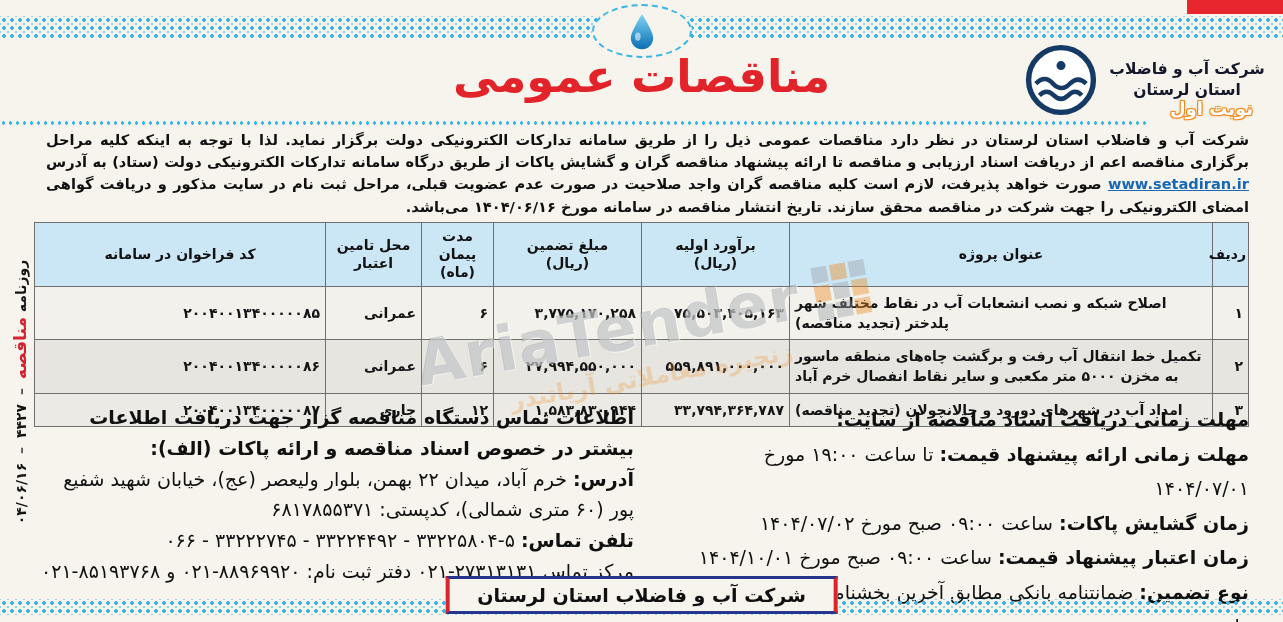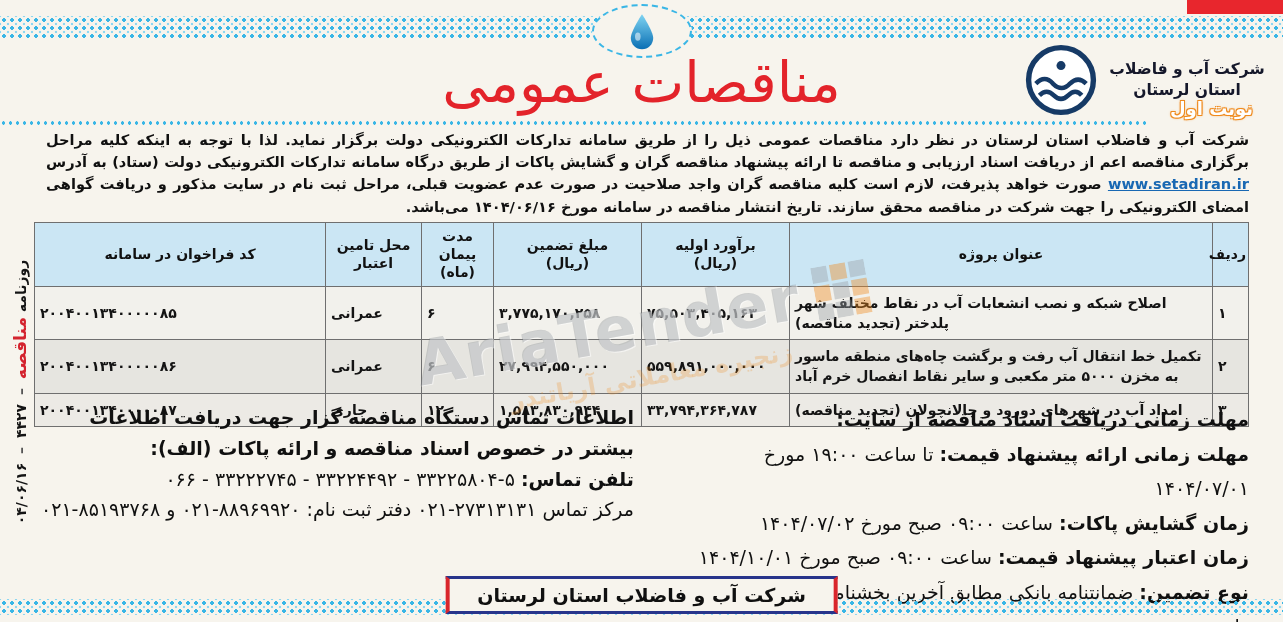--- a/index.html
+++ b/index.html
@@ -21,39 +21,39 @@
     background-image: radial-gradient(circle, #39b6e6 1.5px, rgba(57,182,230,0) 1.9px);
     background-size:7px 6px; }
 
   .corner-red { position:absolute; top:0; right:0; width:96px; height:14px; background:#e8262d; }
 
   .drop-badge { position:absolute; top:4px; left:50%; transform:translateX(-50%);
     width:100px; height:54px; background:#f7f4ed; border:2px dashed #39b6e6; border-radius:50%;
     display:flex; align-items:center; justify-content:center; z-index:2; }
 
   .main-title { position:absolute; top:50px; left:0; right:0; text-align:center;
-    font-size:56px; font-weight:normal; color:#e3232a; letter-spacing:-1px; }
+    font-size:45px; font-weight:bold; color:#e3232a; letter-spacing:-1px; }
 
   .brand { position:absolute; top:44px; right:12px; width:278px; display:flex; align-items:center; gap:6px; }
   .brand-name { width:168px; font-size:15.5px; font-weight:bold; line-height:1.35; text-align:center; color:#15182b; }
   .brand-logo { flex:0 0 auto; }
 
   .round-label { position:absolute; top:98px; right:30px; font-size:18px; font-weight:bold; color:#fff;
     text-shadow:-1px -1px 0 #ef8b1f, 1px -1px 0 #ef8b1f, -1px 1px 0 #ef8b1f, 1px 1px 0 #ef8b1f, 0 0 3px #ef8b1f; }
 
   .intro { position:absolute; top:129px; right:34px; left:46px; font-size:14.6px; line-height:1.52;
     text-align:justify; font-weight:700; color:#101010; }
   .intro .lead { font-weight:900; }
   .intro .url { color:#1968b3; direction:ltr; unicode-bidi:embed; font-weight:bold; }
 
   .tender-table { position:absolute; top:222px; right:34px; width:1215px; border-collapse:collapse;
     table-layout:fixed; font-size:14px; }
   .tender-table th, .tender-table td { border:1px solid #6f6f6f; }
   .tender-table thead th { background:#cbe6f4; font-weight:bold; padding:4px 2px; font-size:14px; line-height:1.3; }
-  .tender-table td { padding:6px 5px; text-align:left; font-weight:700; color:#141414; }
+  .tender-table td { padding:6px 5px; text-align:right; font-weight:700; color:#141414; }
   .tender-table td.title-cell { text-align:left; padding-right:10px; line-height:1.45; }
   .row-light { background:#f2f1ec; }
   .row-dark  { background:#e6e5e0; }
   .row-mid   { background:#eceae5; }
 
   .details-col { position:absolute; top:402px; font-size:19px; color:#101010; text-align:right; }
   .schedule { right:34px; width:580px; line-height:1.82; }
   .contact  { left:34px; width:600px; line-height:1.62; }
   .details-col .lbl { font-weight:900; }
 
@@ -189,20 +189,21 @@
   <div class="details-col schedule">
     <div><span class="lbl">مهلت زمانی دریافت اسناد مناقصه از سایت:</span><span></span></div>
     <div><span class="lbl">مهلت زمانی ارائه پیشنهاد قیمت:</span><span> تا ساعت ۱۹:۰۰ مورخ ۱۴۰۴/۰۷/۰۱</span></div>
     <div><span class="lbl">زمان گشایش پاکات:</span><span> ساعت ۰۹:۰۰ صبح مورخ ۱۴۰۴/۰۷/۰۲</span></div>
     <div><span class="lbl">زمان اعتبار پیشنهاد قیمت:</span><span> ساعت ۰۹:۰۰ صبح مورخ ۱۴۰۴/۱۰/۰۱</span></div>
     <div><span class="lbl">نوع تضمین:</span><span> ضمانتنامه بانکی مطابق آخرین بخشنامه تضامین یا فیش واریز وجه</span></div>
   </div>
 
   <div class="details-col contact">
     <div><span class="lbl">اطلاعات تماس دستگاه مناقصه گزار جهت دریافت اطلاعات بیشتر در خصوص اسناد مناقصه و ارائه پاکات (الف):</span><span></span></div>
+    <div><span class="lbl">آدرس:</span><span> خرم آباد، میدان ۲۲ بهمن، بلوار ولیعصر (عج)، خیابان شهید شفیع پور (۶۰ متری شمالی)، کدپستی: ۶۸۱۷۸۵۵۳۷۱</span></div>
     <div><span class="lbl">تلفن تماس:</span><span> ۵-۳۳۲۲۵۸۰۴ - ۳۳۲۲۴۴۹۲ - ۳۳۲۲۲۷۴۵ - ۰۶۶</span></div>
     <div><span class="lbl"></span><span>مرکز تماس ۲۷۳۱۳۱۳۱-۰۲۱ دفتر ثبت نام: ۸۸۹۶۹۹۲۰-۰۲۱ و ۸۵۱۹۳۷۶۸-۰۲۱</span></div>
   </div>
 
   <div class="watermark">
     <div class="wm-row">
       <span class="wm-text">AriaTender</span>
       <svg class="wm-grid" viewBox="0 0 54 54" width="54" height="54" aria-hidden="true">
         <rect x="0" y="0" width="16" height="16" fill="#9aa0a6"></rect>
         <rect x="19" y="0" width="16" height="16" fill="#f08a1d"></rect>

